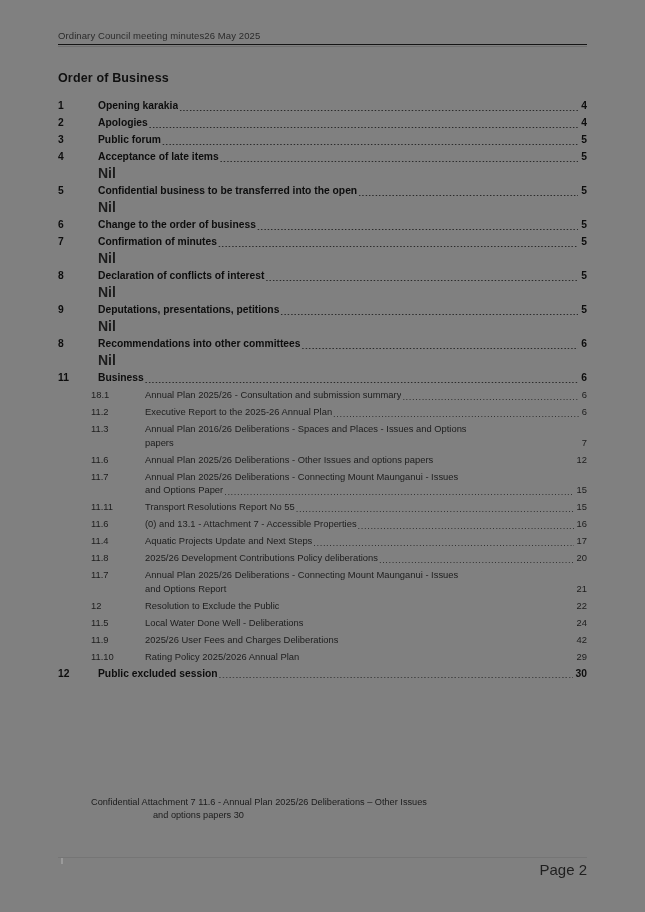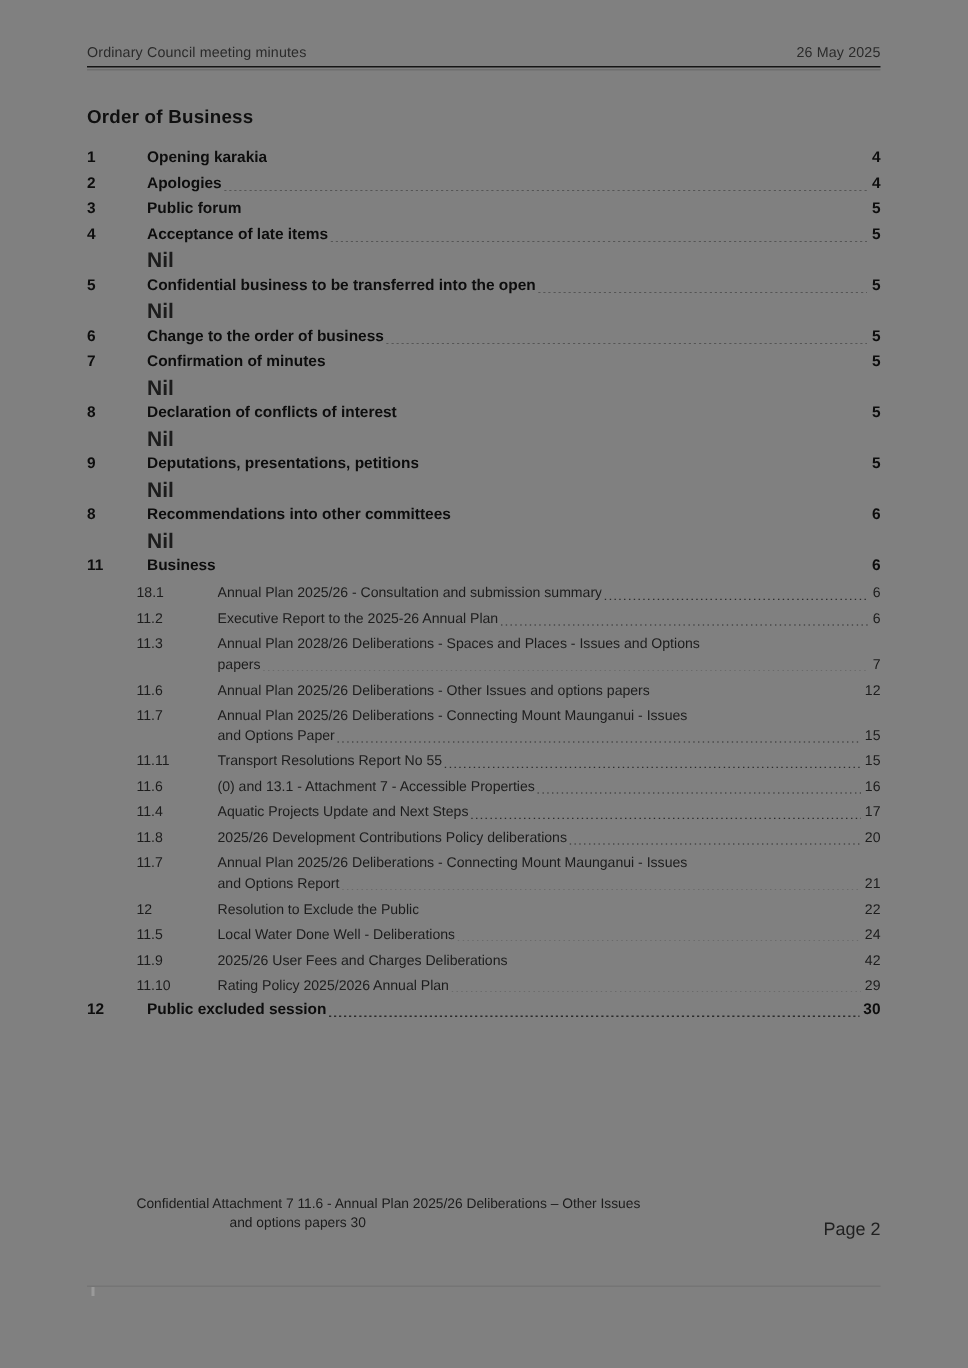--- a/index.html
+++ b/index.html
@@ -27,21 +27,21 @@
     padding: 0;
   }
 
   
   .doc-header {
     position: absolute;
     left: 58px;
     top: 30px;
     width: 529px;
     display: flex;
-    justify-content: space-between;
+    justify-content: flex-start;
     align-items: baseline;
     font-size: 9.5px;
     letter-spacing: 0.1px;
     color: #2a2a2a;
   }
   .doc-header .hdr-left  { white-space: nowrap; }
   .doc-header .hdr-right { white-space: nowrap; }
 
   .header-rule {
     position: absolute;
@@ -207,22 +207,22 @@
     position: absolute;
     left: 61px;
     top: 858px;
     width: 2px;
     height: 6px;
     background: #9a9a9a;
   }
   .footer-page {
     position: absolute;
     right: 58px;
-    top: 812px;
-    font-size: 12px;
+    top: 861px;
+    font-size: 15px;
     color: #1f1f1f;
     margin-left: 24px;
   }
 </style>
 </head>
 <body>
 
 <div class="page">
 
   <div class="doc-header">
@@ -367,21 +367,21 @@
           <span class="entry">
             <span class="label">Executive Report to the 2025-26 Annual Plan</span>
             <span class="leader"></span>
             <span class="pageno">6</span>
           </span>
         </span>
       </div>
       <div class="toc-row lvl2 wrapped">
         <span class="num">11.3</span>
         <span class="body">
-          <span class="line1">Annual Plan 2028/26 Deliberations - Spaces and Places - Issues and Options</span>
+          <span class="line1">Annual Plan 2016/26 Deliberations - Spaces and Places - Issues and Options</span>
           <span class="line2">
             <span class="label">papers</span>
             <span class="leader"></span>
             <span class="pageno">7</span>
           </span>
         </span>
       </div>
       <div class="toc-row lvl2">
         <span class="num">11.6</span>
         <span class="body">

